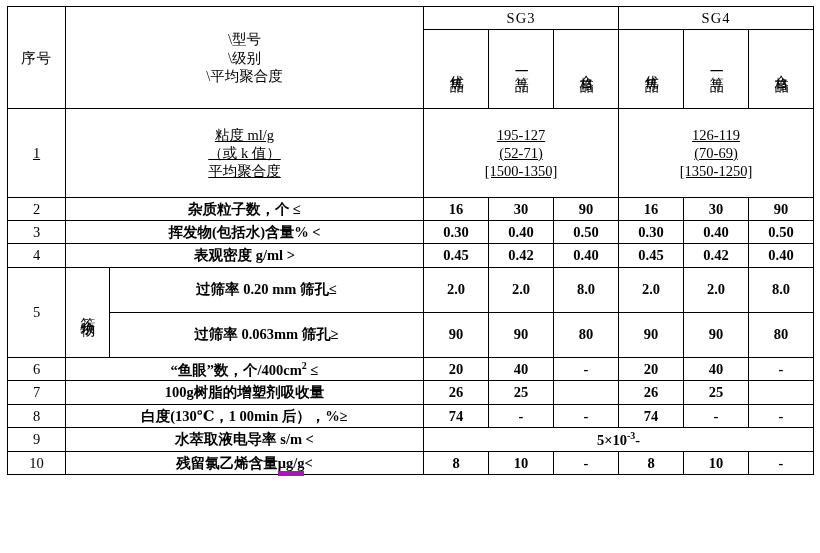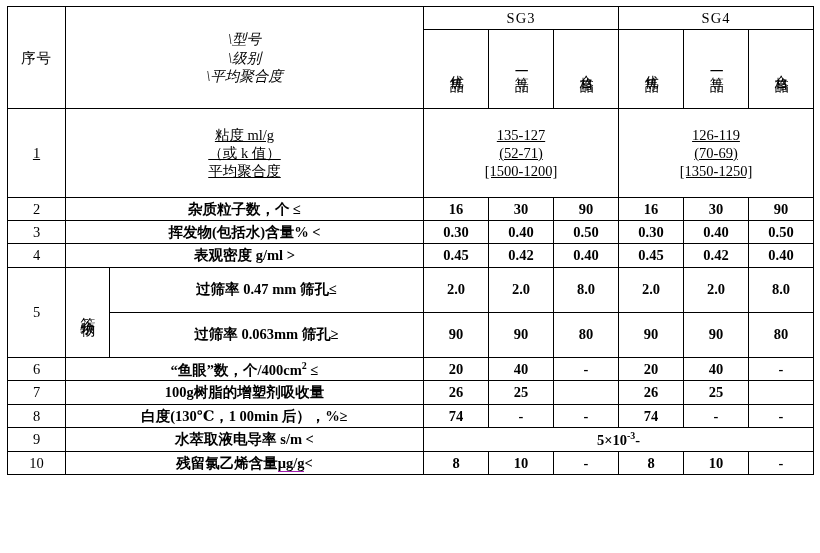--- a/index.html
+++ b/index.html
@@ -41,21 +41,20 @@
 
   .hdr-no {
     font-size: 15px;
     letter-spacing: 1px;
   }
   .hdr-model {
     text-align: left;
     padding-left: 46px;
     font-size: 15px;
     line-height: 1.9;
-    font-style: italic;
   }
   .hdr-model div { white-space: nowrap; }
   .grp-title {
     font-size: 15px;
     letter-spacing: 1px;
   }
   .vert {
     writing-mode: vertical-rl;
     text-orientation: upright;
     -webkit-text-orientation: upright;
@@ -87,21 +86,21 @@
   }
   .span-val {
     font-size: 14.5px;
     line-height: 2.0;
   }
   .tall1 td { height: 84px; text-decoration: underline; }
   .sieve td { height: 40px; }
   .pad-name { padding: 3px 0; }
   sup { font-size: 10px; }
   .underline-red {
-    border-bottom: 1px solid #a21caf;
+    border-bottom: 5px solid #a21caf;
   }
 </style>
 </head>
 <body>
 
 <div id="sheet">
   <table class="spec">
     <colgroup>
       <col class="c-no">
         <col class="c-sub">
@@ -135,23 +134,23 @@
       </tr>
 
       <tr class="tall1">
         <td>1</td>
         <td colspan="2" class="rowname-multi">
           <div>粘度 ml/g</div>
           <div>（或 k 值）</div>
           <div>平均聚合度</div>
         </td>
         <td colspan="3" class="span-val">
-          <div>135-127</div>
+          <div>195-127</div>
           <div>(52-71)</div>
-          <div>[1500-1200]</div>
+          <div>[1500-1350]</div>
         </td>
         <td colspan="3" class="span-val">
           <div>126-119</div>
           <div>(70-69)</div>
           <div>[1350-1250]</div>
         </td>
       </tr>
 
       <tr>
         <td>2</td>
@@ -182,21 +181,21 @@
         <td class="val">0.42</td>
         <td class="val">0.40</td>
         <td class="val">0.45</td>
         <td class="val">0.42</td>
         <td class="val">0.40</td>
       </tr>
 
       <tr class="sieve">
         <td rowspan="2">5</td>
         <td rowspan="2"><span class="sub-vert">筛余物</span></td>
-        <td class="rowname">过筛率 0.47 mm 筛孔≤</td>
+        <td class="rowname">过筛率 0.20 mm 筛孔≤</td>
         <td class="val">2.0</td>
         <td class="val">2.0</td>
         <td class="val">8.0</td>
         <td class="val">2.0</td>
         <td class="val">2.0</td>
         <td class="val">8.0</td>
       </tr>
       <tr class="sieve">
         <td class="rowname">过筛率 0.063mm 筛孔≥</td>
         <td class="val">90</td>

